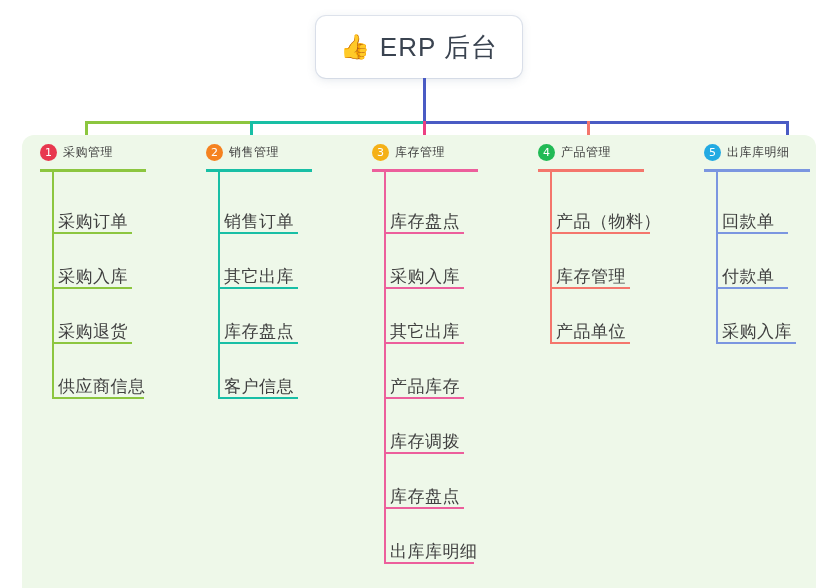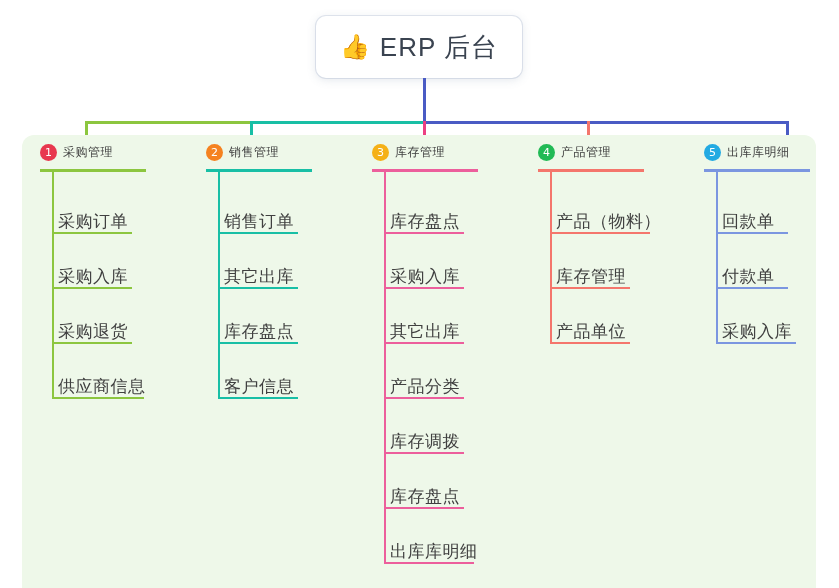--- a/index.html
+++ b/index.html
@@ -141,21 +141,21 @@
         </div>
         <div class="item" style="left: 0px; top: 130px;">
           <span class="item-text">采购入库</span>
           <div class="item-rule" style="width: 80px; background: rgb(236, 95, 156);"></div>
         </div>
         <div class="item" style="left: 0px; top: 185px;">
           <span class="item-text">其它出库</span>
           <div class="item-rule" style="width: 80px; background: rgb(236, 95, 156);"></div>
         </div>
         <div class="item" style="left: 0px; top: 240px;">
-          <span class="item-text">产品分类</span>
+          <span class="item-text">产品库存</span>
           <div class="item-rule" style="width: 80px; background: rgb(236, 95, 156);"></div>
         </div>
         <div class="item" style="left: 0px; top: 295px;">
           <span class="item-text">库存调拨</span>
           <div class="item-rule" style="width: 80px; background: rgb(236, 95, 156);"></div>
         </div>
         <div class="item" style="left: 0px; top: 350px;">
           <span class="item-text">库存盘点</span>
           <div class="item-rule" style="width: 80px; background: rgb(236, 95, 156);"></div>
         </div>

